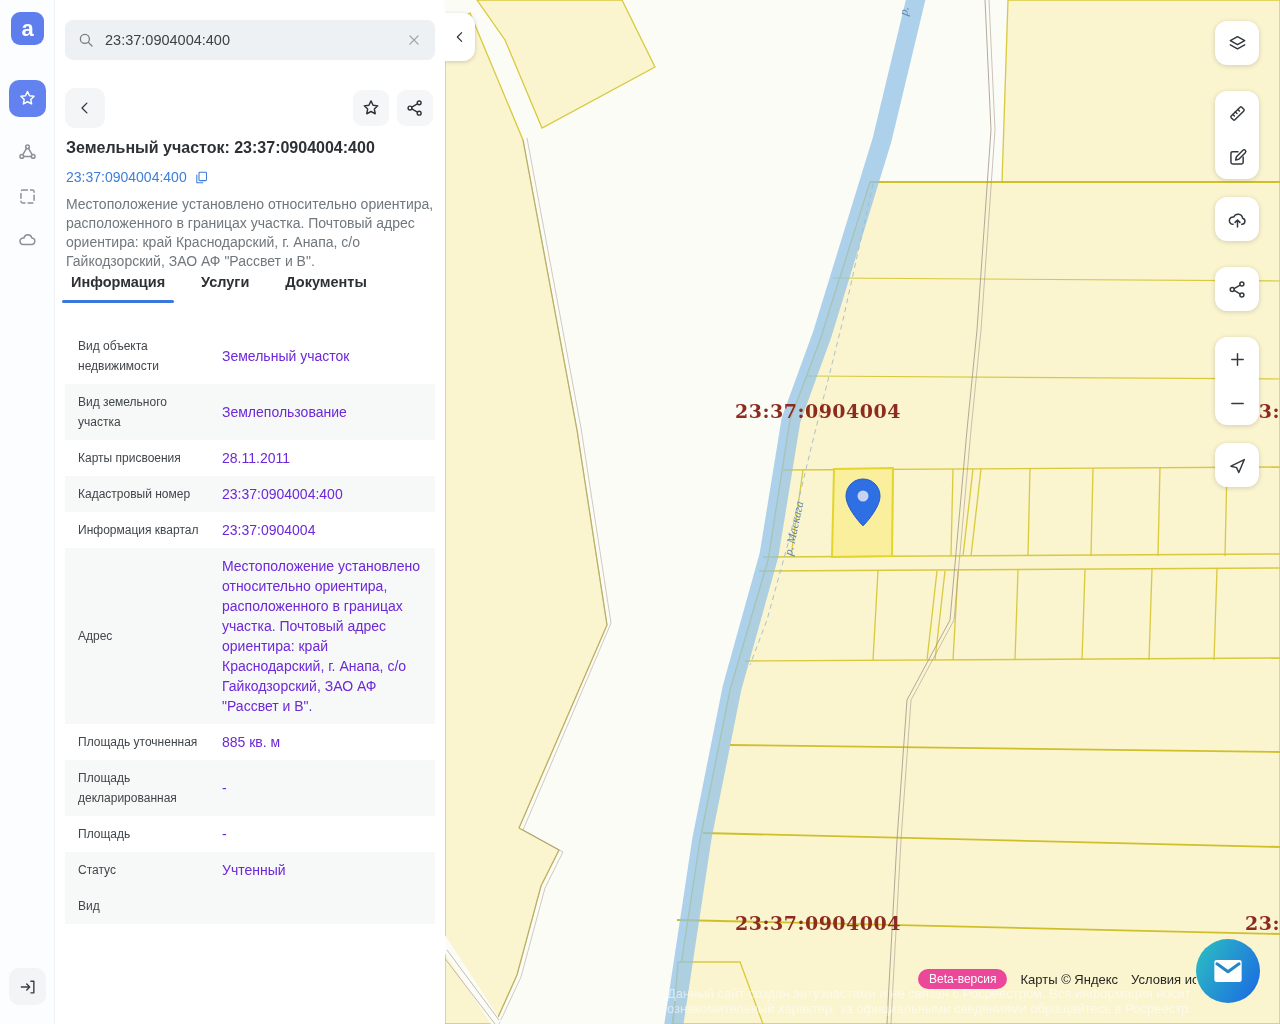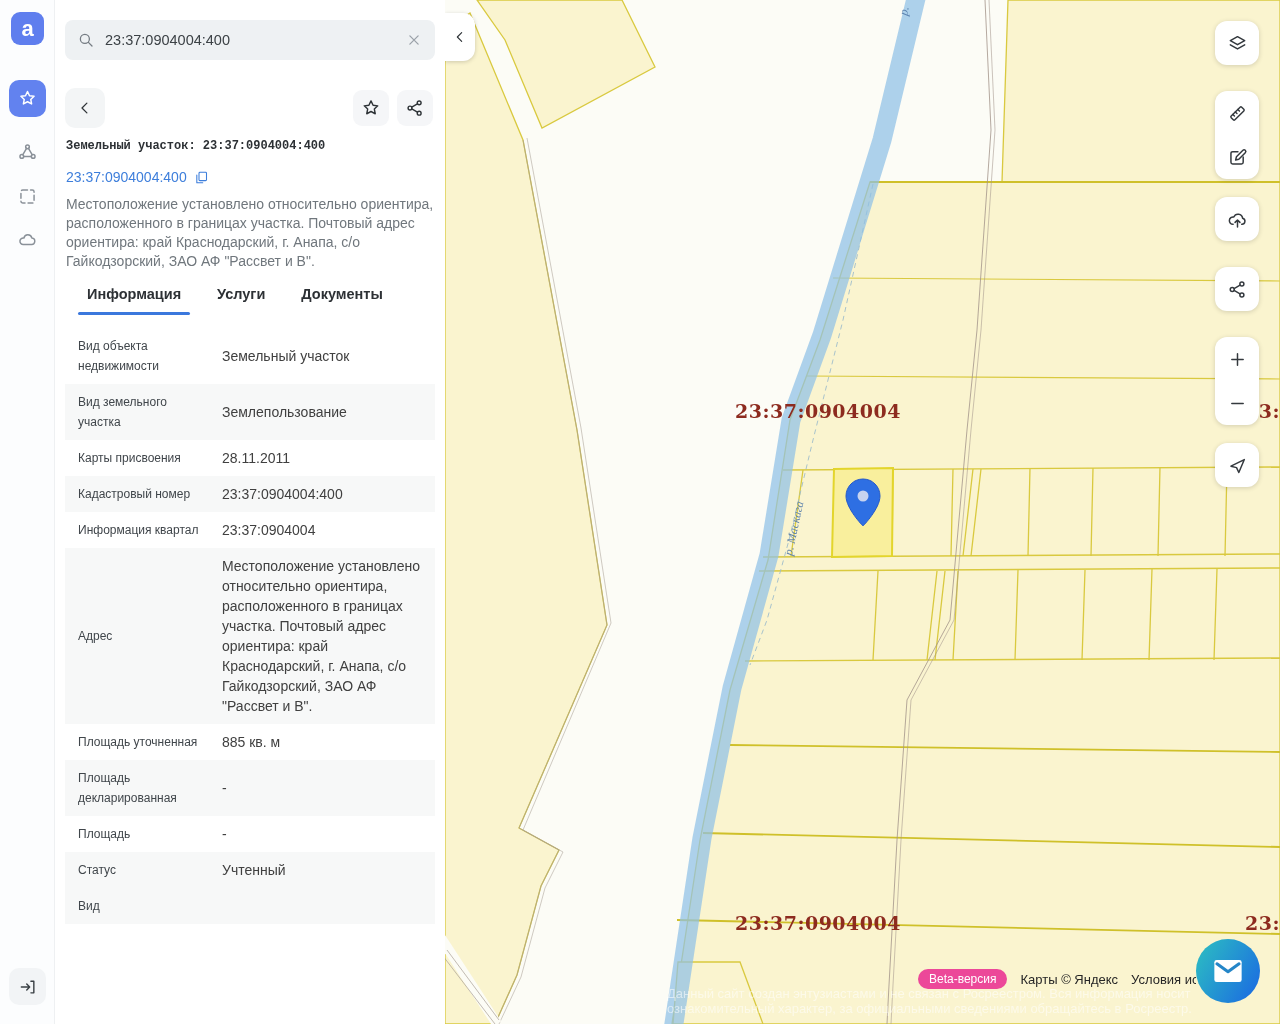--- a/index.html
+++ b/index.html
@@ -31,36 +31,36 @@
 
   .head-row { position:absolute; left:10px; top:88px; width:370px; height:40px; }
   .back-btn { position:absolute; left:0; top:0; width:40px; height:40px; background:#f3f5f6; border-radius:10px;
     display:flex; align-items:center; justify-content:center; color:#2e3337; }
   .back-btn svg { width:18px; height:18px; }
   .mini-btn { position:absolute; top:2px; width:36px; height:36px; background:#f5f6f8; border-radius:9px;
     display:flex; align-items:center; justify-content:center; color:#2e3337; }
   .mini-btn svg { width:20px; height:20px; }
   .fav { right:46px; } .shr { right:2px; }
 
-  .title { position:absolute; left:11px; top:139px; width:372px; font-size:12px; font-weight:600; color:#2d3135;font-family:Liberation Mono, monospace; }
+  .title { position:absolute; left:11px; top:139px; width:372px; font-size:16px; font-weight:600; color:#2d3135; }
   .cadlink { position:absolute; left:11px; top:169px; display:flex; align-items:center; gap:7px;
     font-size:14px; color:#3d7edb; }
   .cadlink svg { width:15px; height:15px; }
   .desc { position:absolute; left:11px; top:195px; width:368px; font-size:14px; line-height:19px; color:#70777d; }
 
-  .tabs { position:absolute; left:11px; top:286px; display:flex; gap:26px;margin-left:16px; }
+  .tabs { position:absolute; left:11px; top:274px; display:flex; gap:26px; }
   .tab { font-size:14.5px; font-weight:600; color:#2d3135; padding:0 5px 10px 5px; position:relative; }
   .tab.active:after { content:""; position:absolute; left:-4px; right:-4px; bottom:-3px; height:3px;
     background:#3b78dd; border-radius:2px; }
 
   .table { position:absolute; left:10px; top:328px; width:370px; }
   .trow { display:flex; align-items:center; padding:8px 12px 8px 13px; }
   .trow.alt { background:#f7f8f8; }
   .tlabel { width:132px; flex:0 0 132px; font-size:12px; line-height:20px; color:#40464b; }
-  .tvalue { flex:1; font-size:14px; line-height:20px; color:#404040; padding-left:12px; }
+  .tvalue { flex:1; font-size:14px; line-height:20px; color:#6d28d9; padding-left:12px; }
 
   
   .map { position:absolute; left:445px; top:0; width:835px; height:1024px; overflow:hidden; background:#fcfcf6; }
   .map svg.base { position:absolute; left:0; top:0; }
   .qlabel { font-family:"DejaVu Serif", serif; font-weight:bold; font-size:19px; fill:#8d2b1f; letter-spacing:.5px; }
   .rlabel { font-family:"Liberation Serif", serif; font-style:italic; font-size:12px; fill:#547cab; opacity:.9; }
 
   .collapse-tab { position:absolute; left:0; top:13px; width:30px; height:48px; background:#fff;
     border-radius:0 12px 12px 0; box-shadow:0 1px 4px rgba(0,0,0,.18); display:flex; align-items:center;
     justify-content:center; color:#2e3337; z-index:3; }

